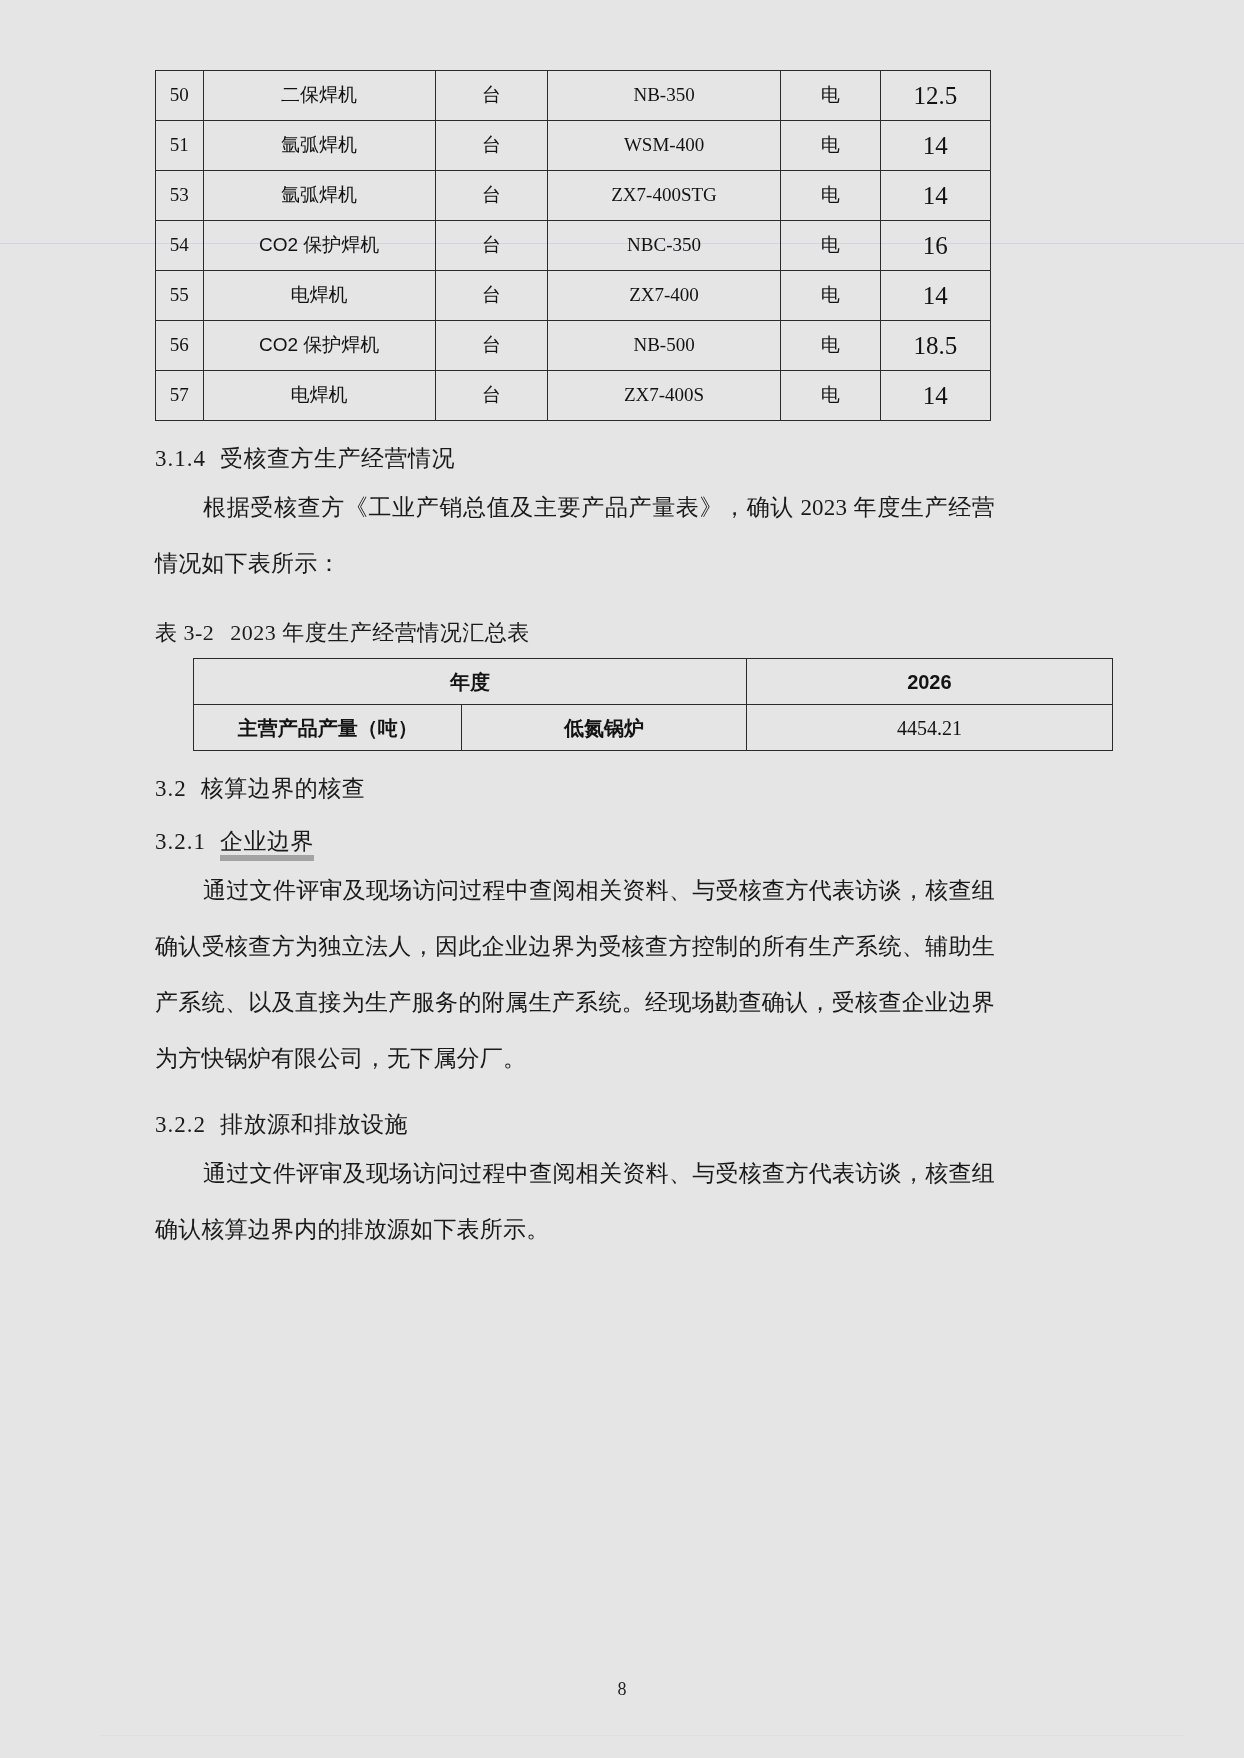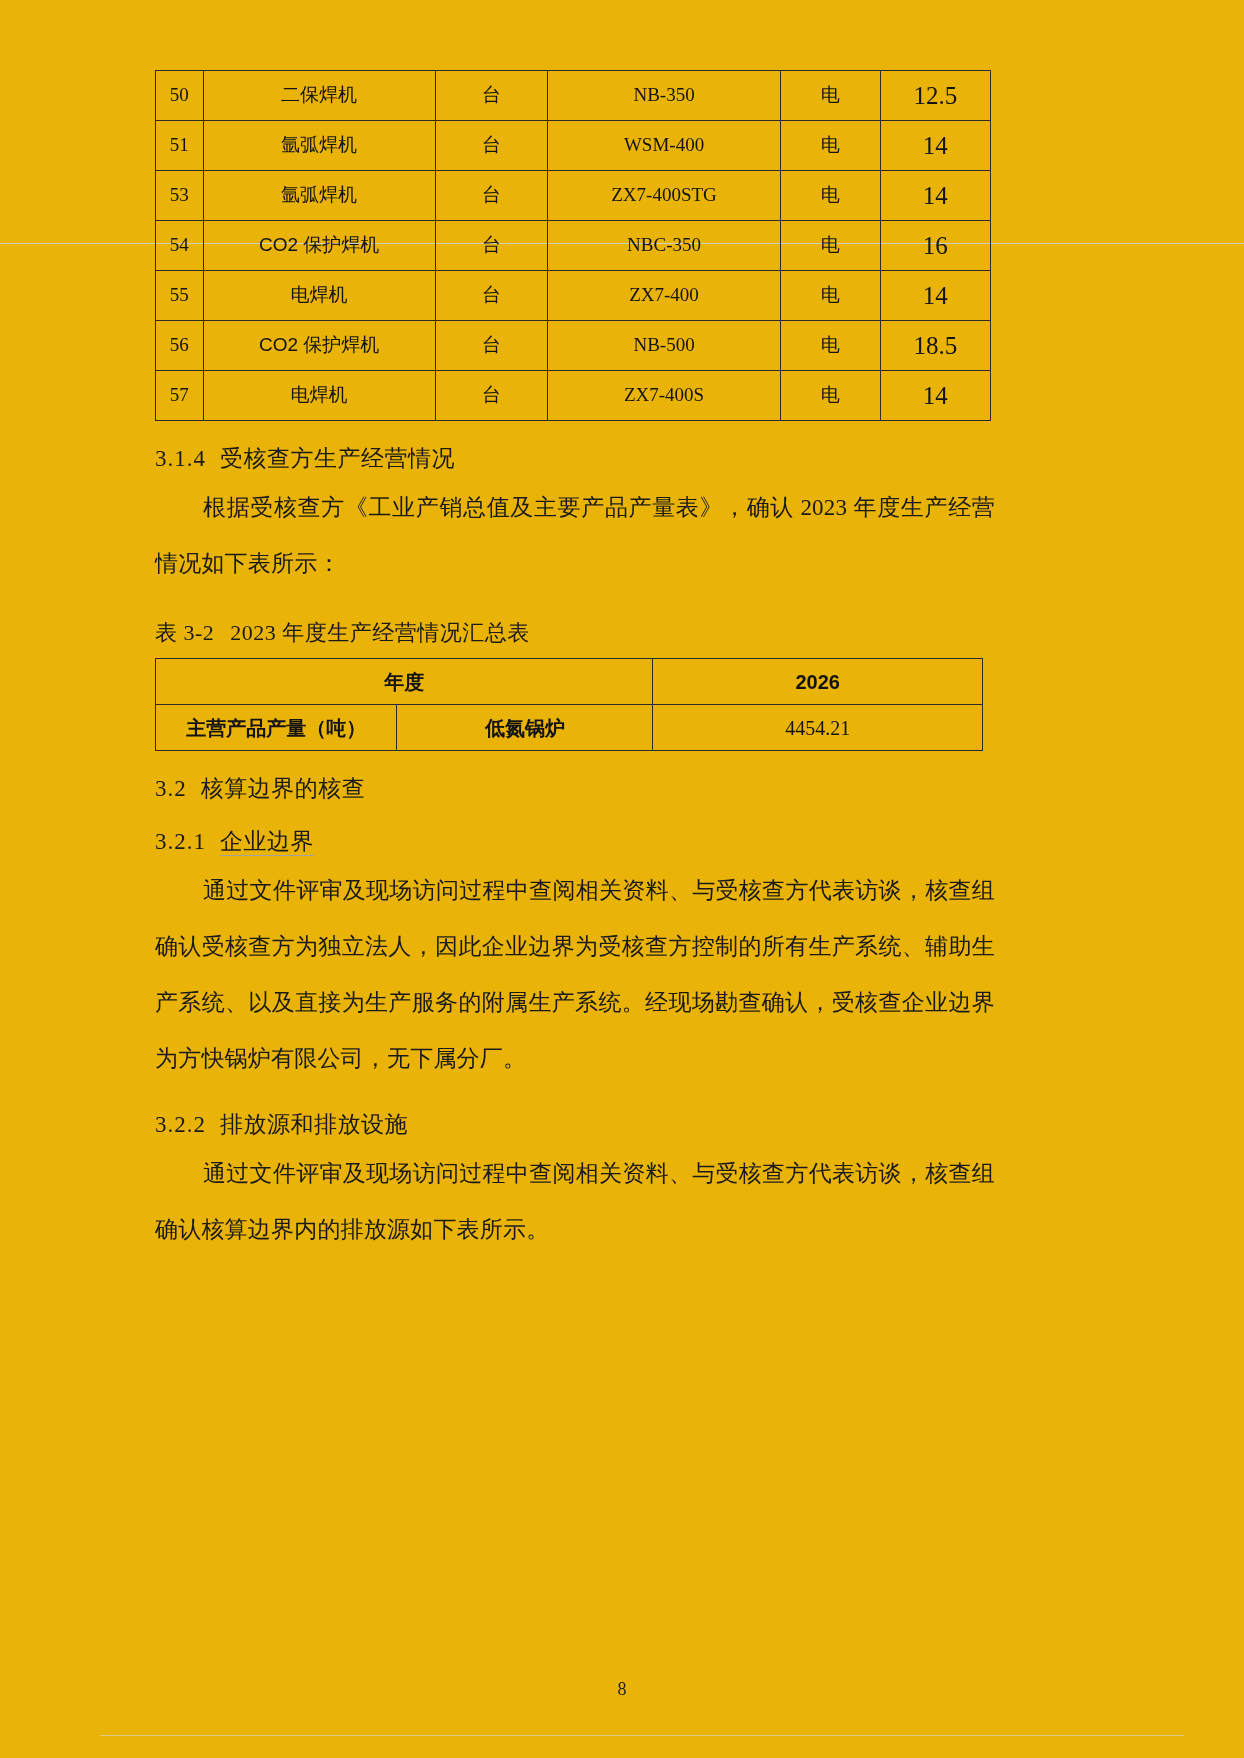--- a/index.html
+++ b/index.html
@@ -11,21 +11,21 @@
     width: 1244px;
     height: 1758px;
     position: relative;
     font-family: "Liberation Serif", serif;
     color: #1a1a1a;
     overflow: hidden;
   }
   .page {
     position: absolute;
     inset: 0;
-    background: #eab308;
+    background: #e5e5e5;
     text-decoration: underline;
   }
   
   .scanline-top {
     position: absolute;
     left: 0;
     right: 0;
     top: 243px;
     height: 1px;
     background: #c9d4e4;
@@ -69,21 +69,22 @@
   table.equip-table td.c-no { width: 47px; }
   table.equip-table td.c-name { width: 233px; font-family: "Liberation Sans", sans-serif; font-size: 19px;}
   table.equip-table td.c-unit { width: 113px; font-family: "Liberation Sans", sans-serif;}
   table.equip-table td.c-model { width: 233px; font-size: 19px; }
   table.equip-table td.c-energy { width: 100px; font-family: "Liberation Sans", sans-serif;}
   table.equip-table td.c-power { width: 110px; font-size: 25px; }
 
   
   .prod-wrap { margin-top: 6px; }
   table.prod-table {
-    width: 828px;
+    width: 920px;
+    margin-left: 38px;
   }
   table.prod-table td {
     height: 45px;
     font-size: 20px;
   }
   table.prod-table td.head-year { width: 478px; font-family: "Liberation Sans", sans-serif; font-weight: bold; }
   table.prod-table td.head-val  { width: 317px; font-family: "Liberation Sans", sans-serif; font-weight: bold;}
   table.prod-table td.row-label { width: 232px; font-family: "Liberation Sans", sans-serif; font-weight: bold; }
   table.prod-table td.row-prod  { width: 246px; font-family: "Liberation Sans", sans-serif; font-weight: bold; }
   table.prod-table td.row-val   { width: 317px; }
@@ -94,21 +95,21 @@
     margin: 22px 0 6px 0;
     letter-spacing: .5px;
     font-family: "Liberation Serif", serif;
   }
   .h-sec .num {
     font-family: "Liberation Serif", serif;
     letter-spacing: 1px;
   }
   .h-sec .txt { margin-left: 14px; margin-top: 32px; }
   .h-sec.underlined .txt {
-    border-bottom: 1px solid #a3a3a3;
+    border-bottom: 6px solid #a3a3a3;
     padding-bottom: 1px;
   }
   p.body {
     font-size: 23px;
     line-height: 56px;
     margin: 4px 0 0 0;
     text-align: justify;
     text-justify: inter-ideograph;
     text-indent: 48px;
     letter-spacing: .2px;

